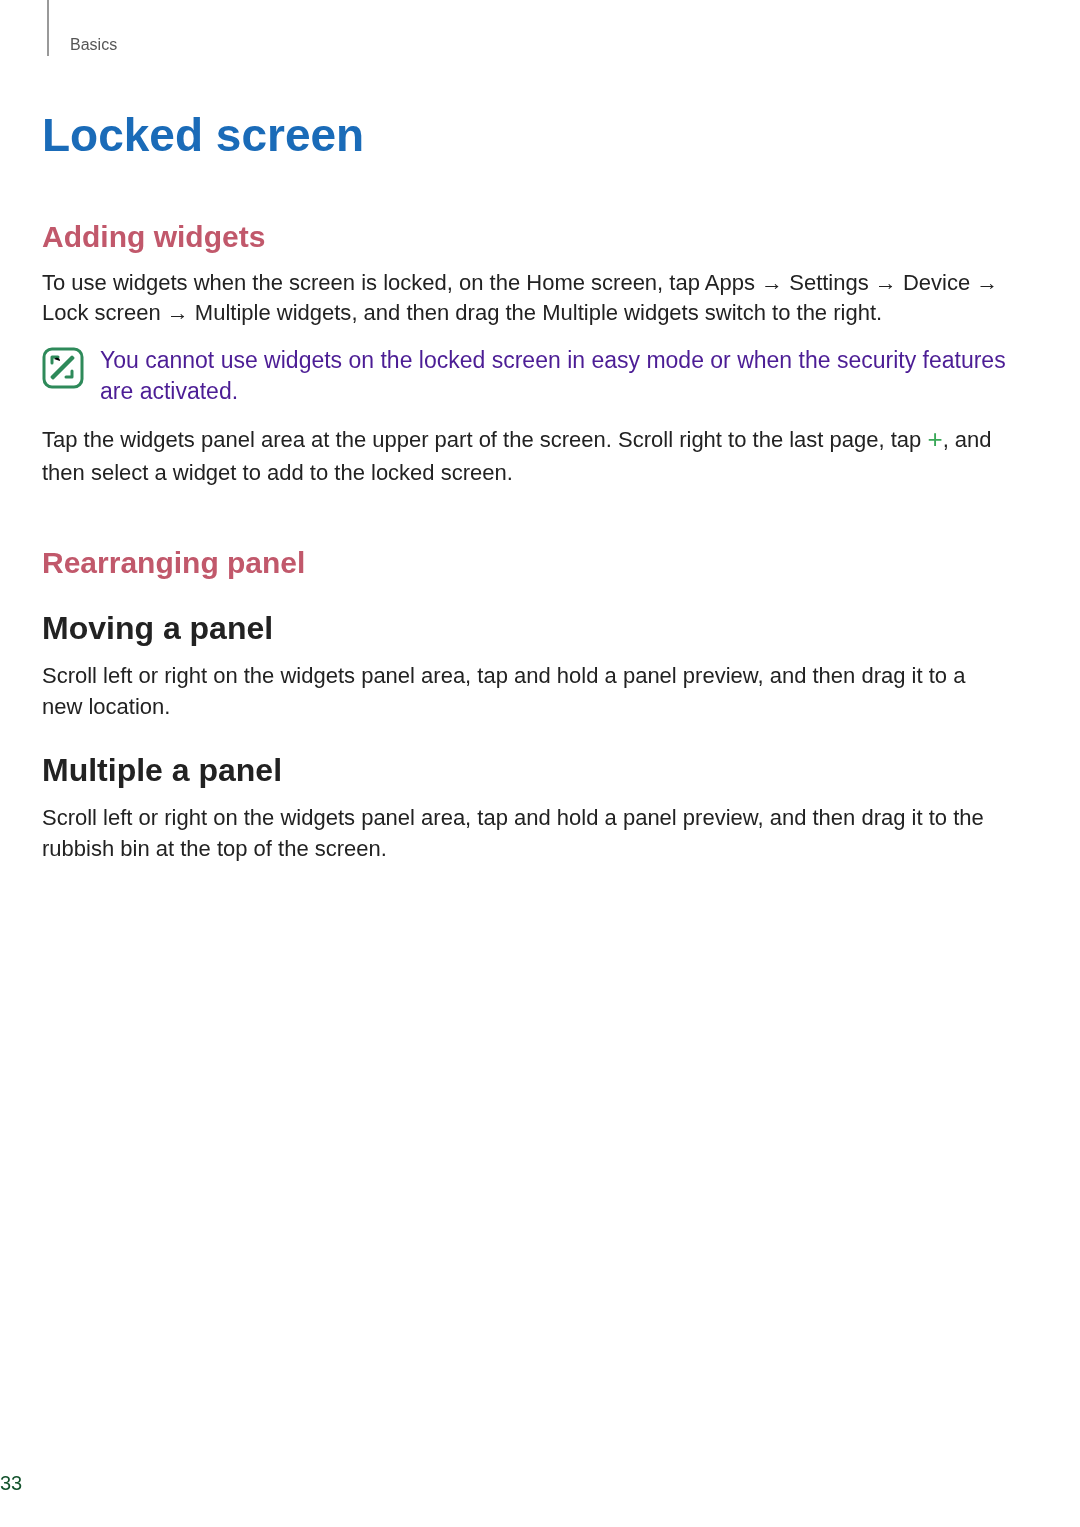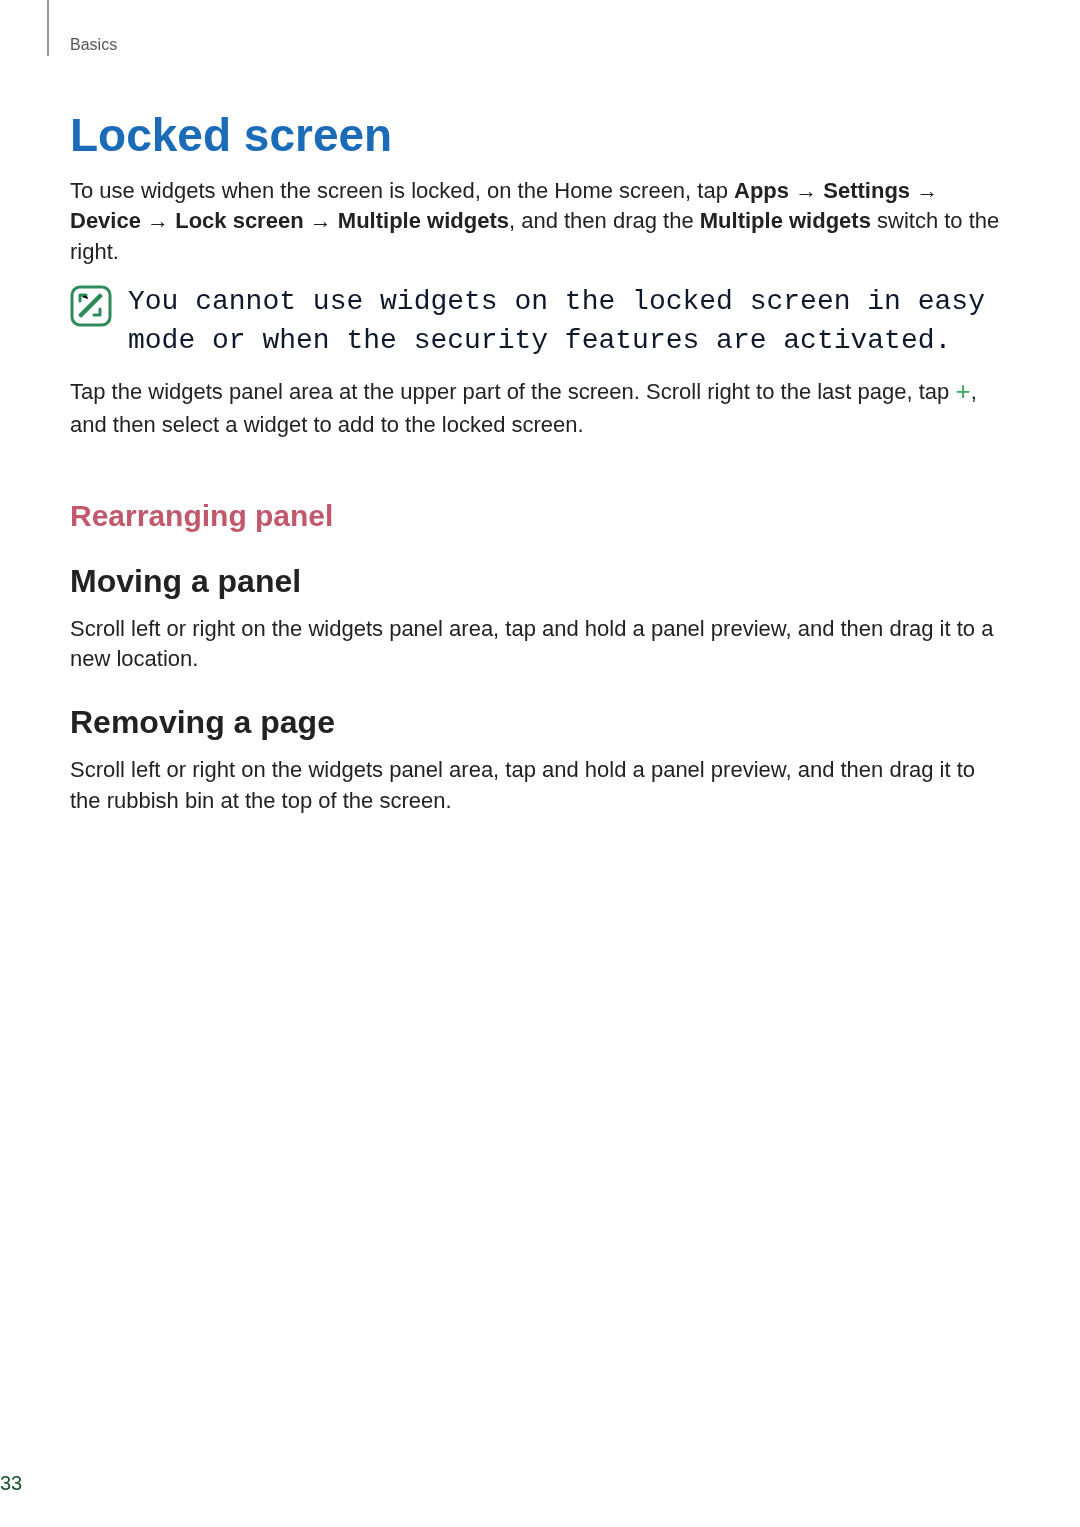--- a/index.html
+++ b/index.html
@@ -5,21 +5,21 @@
   * { box-sizing: border-box; margin: 0; padding: 0; }
   body {
     width: 1080px;
     height: 1527px;
     background: #fff;
     font-family: "Segoe UI", "Helvetica Neue", Arial, sans-serif;
     color: #222;
     position: relative;
   }
   .page {
-    padding: 38px 70px 0 70px;
+    padding: 38px 70px 0 42px;
   }
   .header-mark {
     position: absolute;
     left: 47px;
     top: 0;
     width: 2px;
     height: 56px;
     background: #999;
   }
   .breadcrumb {
@@ -46,43 +46,42 @@
     font-weight: 700;
     color: #c1586b;
     margin-top: 58px;
   }
   .sub-heading {
     font-size: 32px;
     font-weight: 700;
     color: #222;
     margin-top: 30px;
   }
-  .bold { font-weight: 700; }
+  .bold { font-weight: 400; }
   .arrow { font-weight: 400; }
   .plus-inline {
     color: #3aa858;
     font-size: 26px;
     font-weight: 300;
     vertical-align: -1px;
   }
   .note-row {
     display: flex;
     align-items: flex-start;
     gap: 16px;
     margin-top: 16px;
   }
   .note-icon-wrap {
     flex: 0 0 auto;
     margin-top: 2px;
   }
   .note-text {
-    font-size: 28px;
+    font-size: 23px;
     line-height: 1.38;
-    color: #0f172a;
-    font-family: Liberation Mono, monospace;
+    color: #4c1d95;
   }
   .illustration-wrap {
     display: flex;
     justify-content: center;
     margin-top: 24px;
   }
   .page-number {
     position: absolute;
     bottom: 32px;
     left: 0;
@@ -95,20 +94,21 @@
 </head>
 <body>
 
 <div class="header-mark"></div>
 <div class="breadcrumb">Basics</div>
 
 <div class="page">
   <h1 class="title">Locked screen</h1>
 
 
+  <h2 class="section-heading">Adding widgets</h2>
 
   <p class="body-text">
     <span>To use widgets when the screen is locked, on the Home screen, tap </span><span class="bold">Apps</span><span class="arrow"> → </span><span class="bold">Settings</span><span class="arrow"> → </span><span class="bold">Device</span><span class="arrow"> → </span><span class="bold">Lock screen</span><span class="arrow"> → </span><span class="bold">Multiple widgets</span><span>, and then drag the </span><span class="bold">Multiple widgets</span><span> switch to the right.</span>
   </p>
 
   <div class="note-row">
     <div class="note-icon-wrap">
       <svg width="42" height="42" viewBox="0 0 42 42">
         <rect x="2" y="2" width="38" height="38" rx="8" ry="8" fill="none" stroke="#2e8a5a" stroke-width="3"></rect>
         <path d="M10 30 L30 10 M10 10 L16 10 M10 10 L10 16 M30 30 L24 30 M30 30 L30 24" stroke="#2e8a5a" stroke-width="3" fill="none" stroke-linecap="round"></path>
@@ -123,17 +123,17 @@
   <p class="body-text" style="">
     <span>Tap the widgets panel area at the upper part of the screen. Scroll right to the last page, tap </span><span class="plus-inline">+</span><span>, and then select a widget to add to the locked screen.</span>
   </p>
 
 
   <h2 class="section-heading">Rearranging panel</h2>
 
   <h3 class="sub-heading">Moving a panel</h3>
   <p class="body-text">Scroll left or right on the widgets panel area, tap and hold a panel preview, and then drag it to a new location.</p>
 
-  <h3 class="sub-heading">Removing a page</h3>
+  <h3 class="sub-heading">Multiple a panel</h3>
   <p class="body-text">Scroll left or right on the widgets panel area, tap and hold a panel preview, and then drag it to the rubbish bin at the top of the screen.</p>
 </div>
 
 <div class="page-number">33</div>
 
 </body></html>

